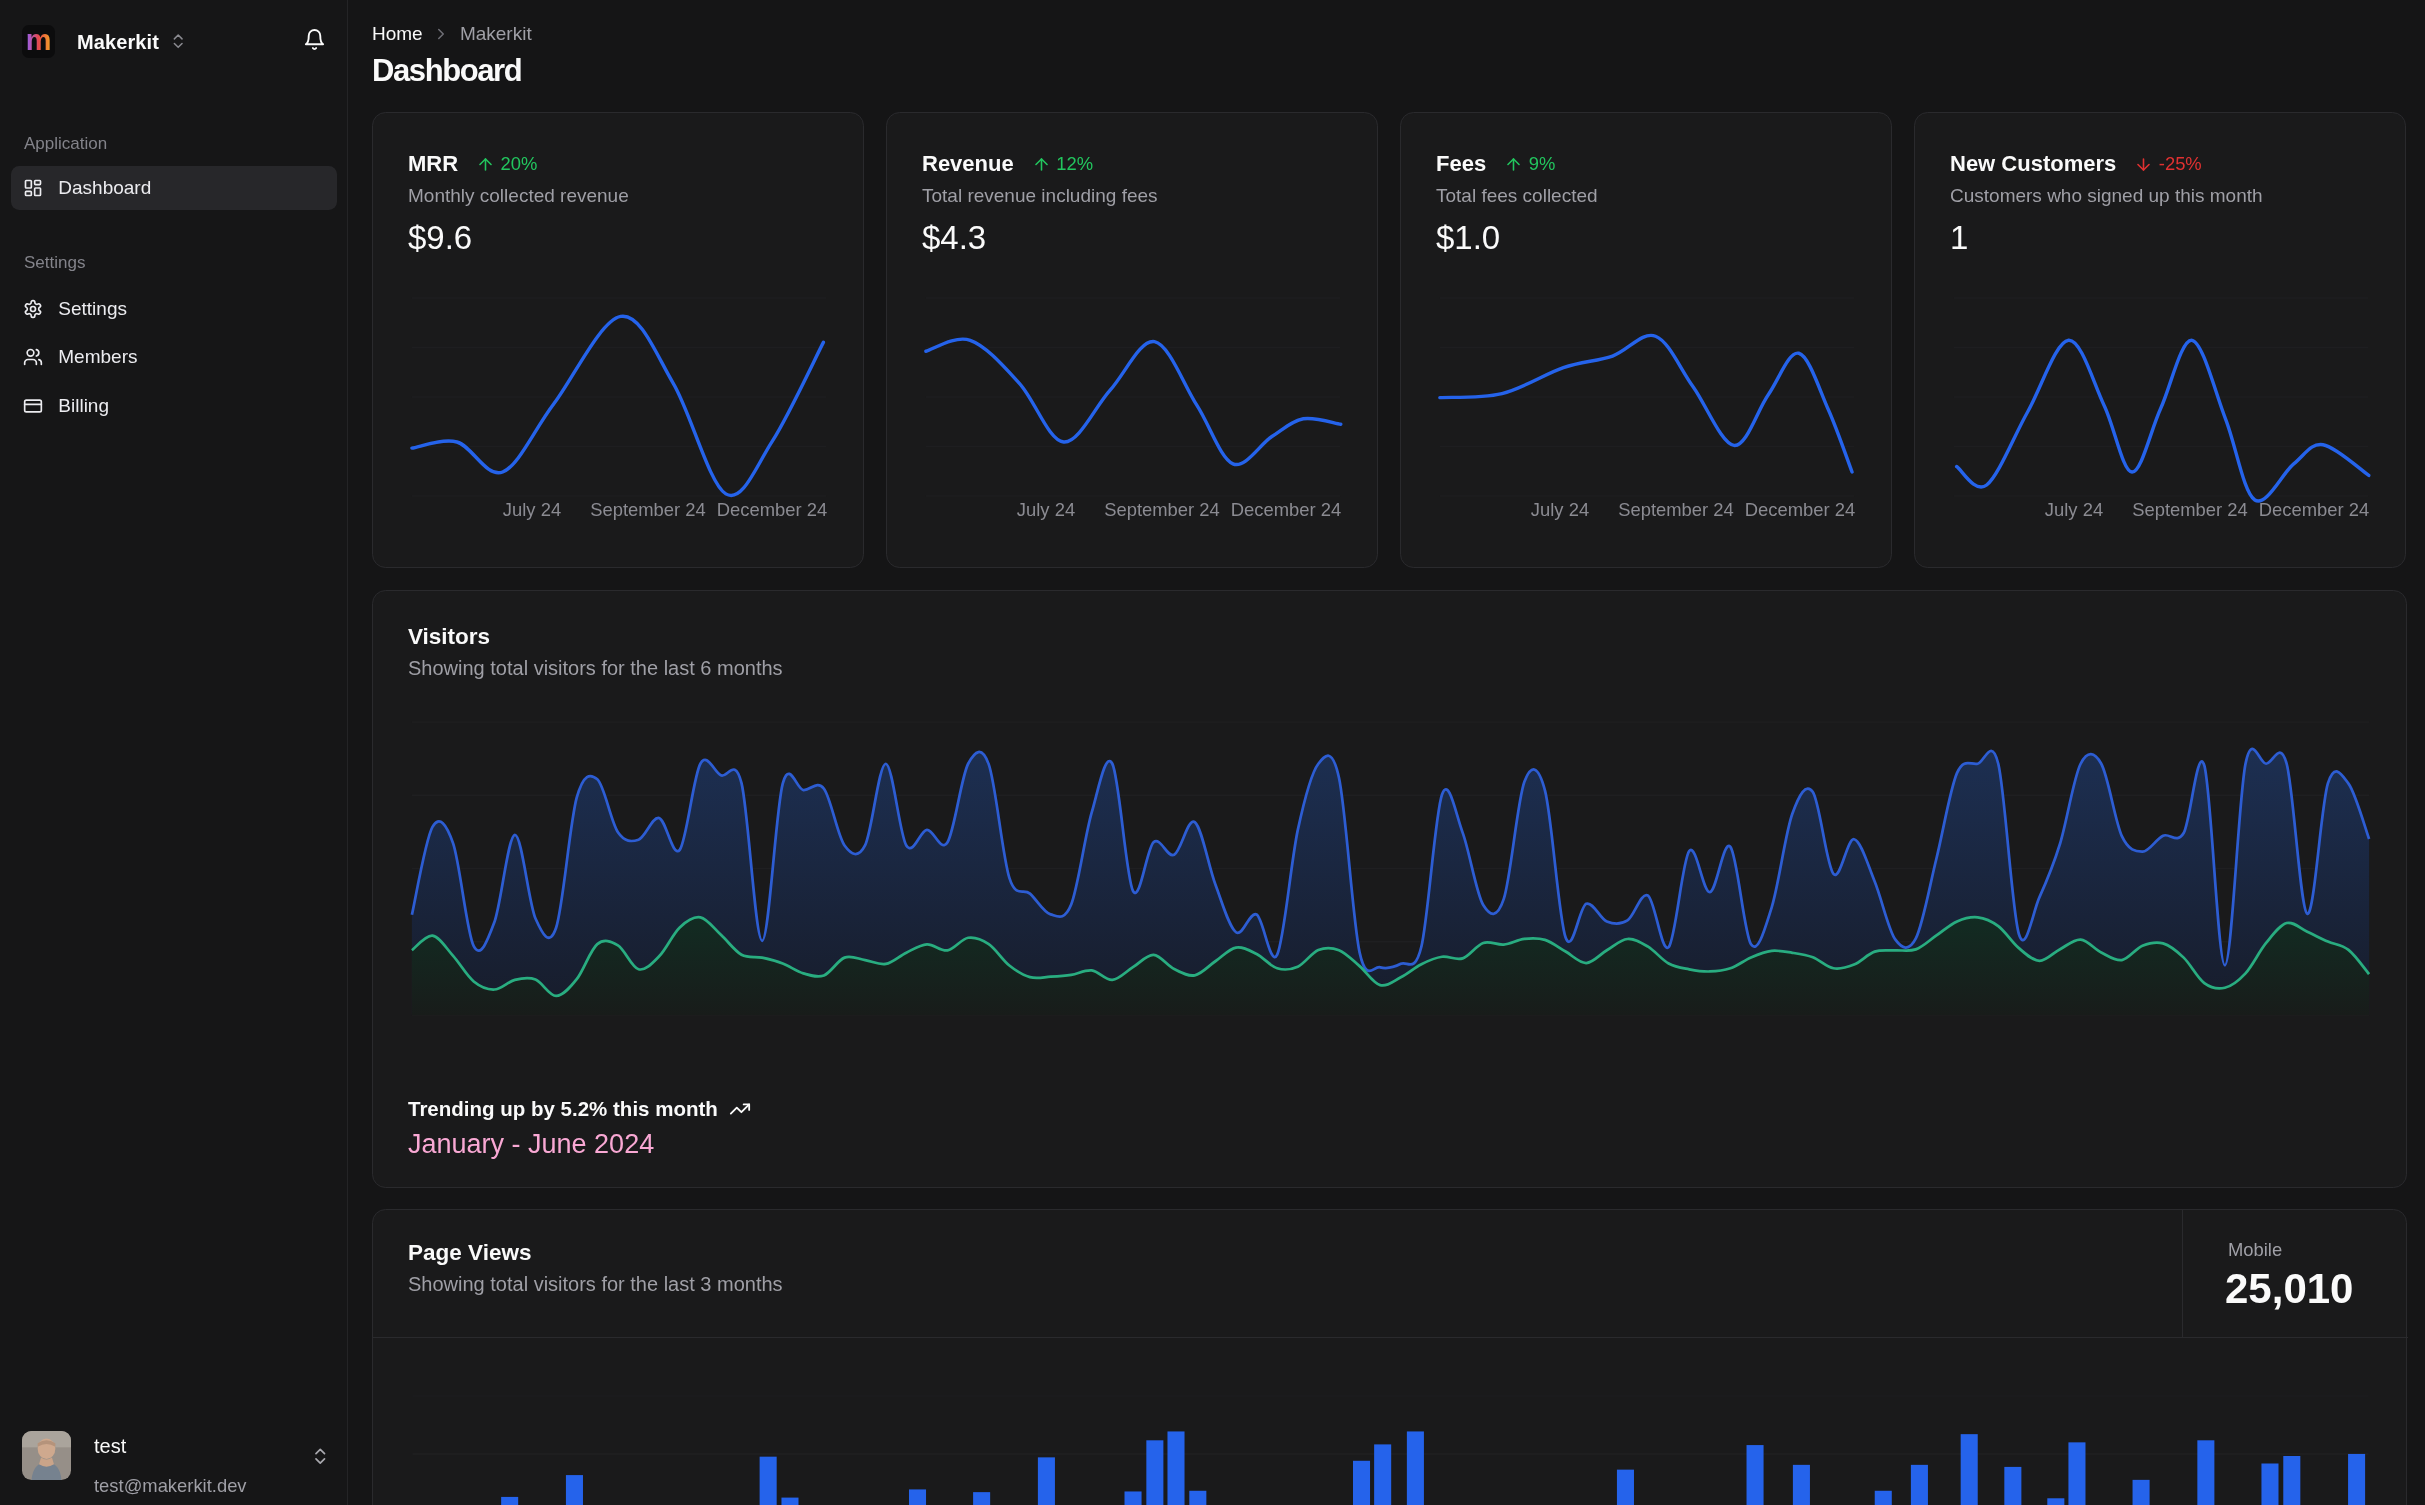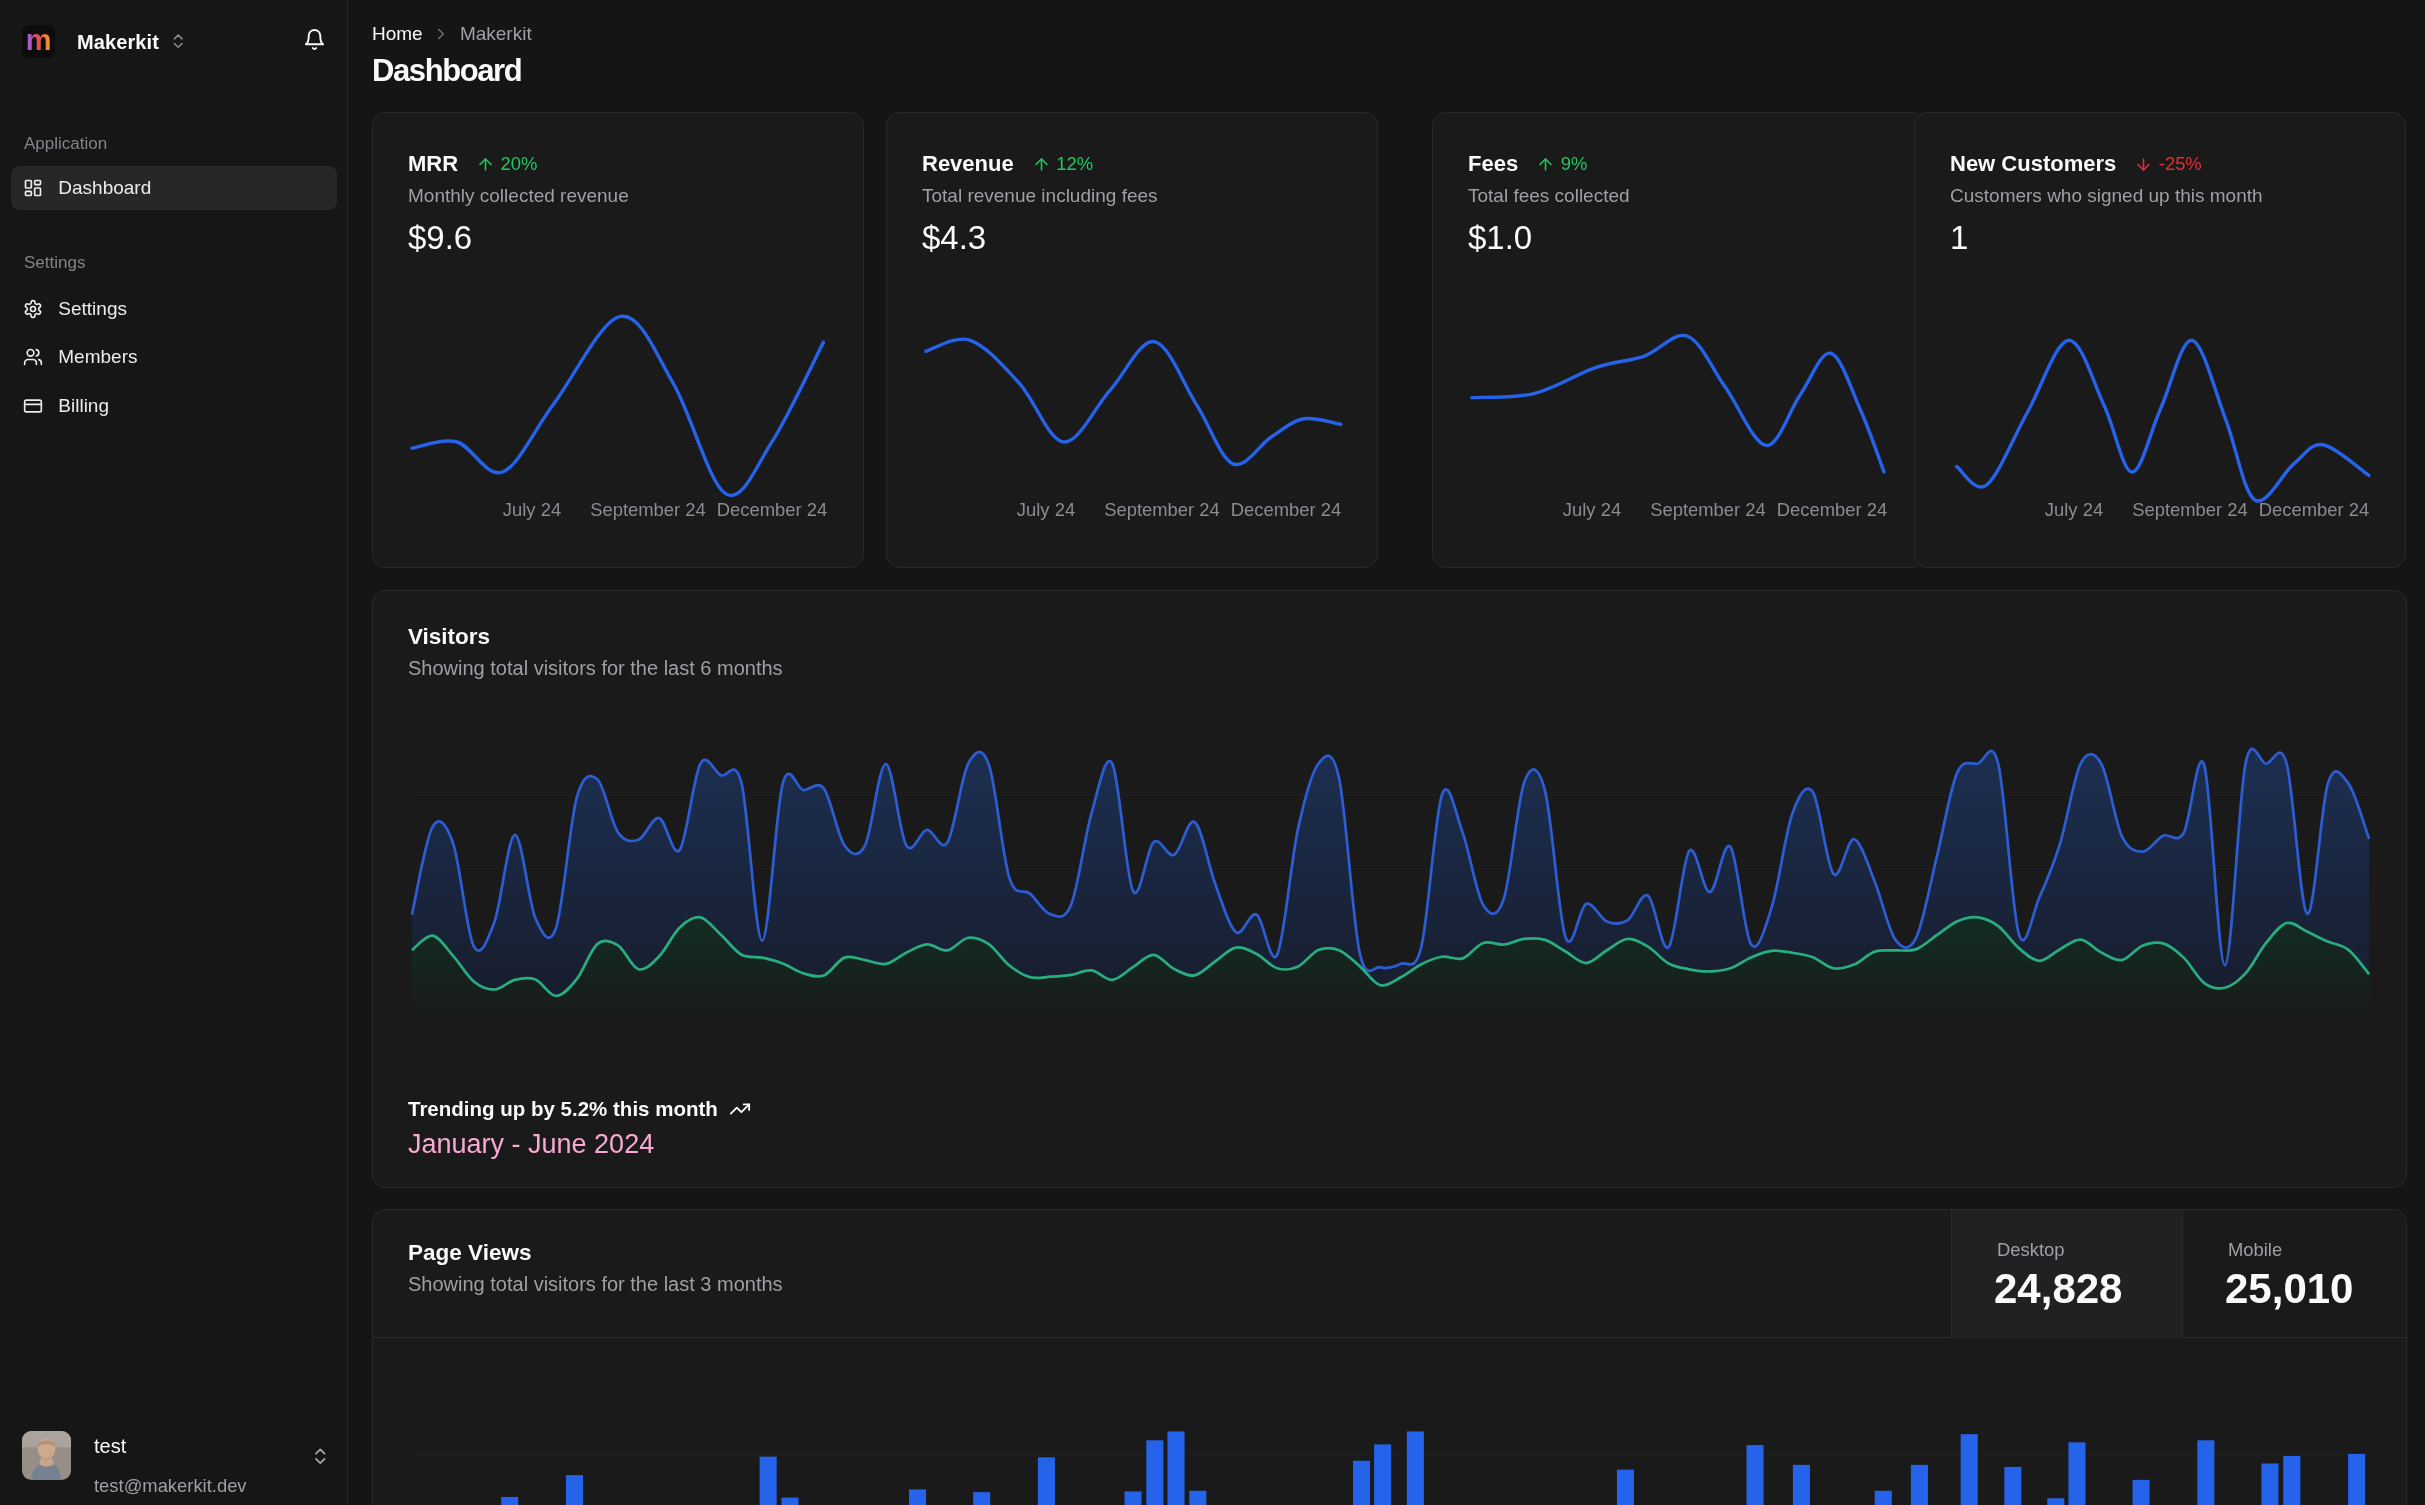--- a/index.html
+++ b/index.html
@@ -24,21 +24,21 @@
 
 
 .main { position:absolute; left:348px; top:0; width:2078px; height:1116px; }
 .crumb { position:absolute; left:24px; top:23px; display:flex; align-items:center; gap:9.6px; font-size:19px; }
 .crumb .muted { color:#9f9fa6; }
 .crumb svg { width:18px; height:18px; color:#6f6f76; }
 h1 { position:absolute; left:24px; top:53px; font-size:31px; font-weight:700; letter-spacing:-1.4px; }
 
 .card { position:absolute; background:#1a1a1b; border:1.4px solid #2a2a2d; border-radius:13.6px;text-align:center; }
 .stat { top:112px; width:492px; height:456px; }
-.c1 { left:24px; } .c2 { left:538px; } .c3 { left:1052px;margin-left:32px; } .c4 { left:1566px; }
+.c1 { left:24px; } .c2 { left:538px; } .c3 { left:1052px; } .c4 { left:1566px; }
 
 .trow { position:absolute; left:35px; top:38px; display:flex; align-items:center; gap:18px; white-space:nowrap; }
 .ttl { font-size:22px; font-weight:700; }
 .pct { display:flex; align-items:center; gap:5.5px; font-size:18.4px; }
 .pct svg { width:19px; height:19px; }
 .pct.up { color:#22c55e; }
 .pct.down { color:#e03131; }
 .sub { position:absolute; left:35px; top:72px; font-size:19px; color:#9f9fa6; white-space:nowrap; }
 .num { position:absolute; left:35px; top:106px; font-size:33px; font-weight:400; }
 .statsvg { position:absolute; left:0; top:0; }
@@ -293,24 +293,20 @@
             <polyline points="22 7 13.5 15.5 8.5 10.5 2 17"></polyline>
             <polyline points="16 7 22 7 22 13"></polyline>
           </svg>
         </div>
       <div class="vdate">January - June 2024</div>
     </div>
     <div class="card pv">
       <div class="pvhead">
         <div class="pvttl">Page Views</div>
         <div class="pvsub">Showing total visitors for the last 3 months</div>
-        <div class="pvbox desk">
-            <div class="pvlab">Desktop</div>
-            <div class="pvnum">24,828</div>
-          </div>
         <div class="pvbox mob">
             <div class="pvlab">Mobile</div>
             <div class="pvnum">25,010</div>
           </div>
       </div>
       <svg class="pvsvg" width="2035" height="296" viewBox="0 0 2982 434">
           <line x1="57" y1="85" x2="2925" y2="85" stroke="#1d1d1f" stroke-width="2"></line>
           <line x1="57" y1="170" x2="2925" y2="170" stroke="#202022" stroke-width="2"></line>
           <rect x="187.0" y="233.0" width="25" height="201" fill="#2563eb"></rect>
           <rect x="282.0" y="201.0" width="25" height="233" fill="#2563eb"></rect>

